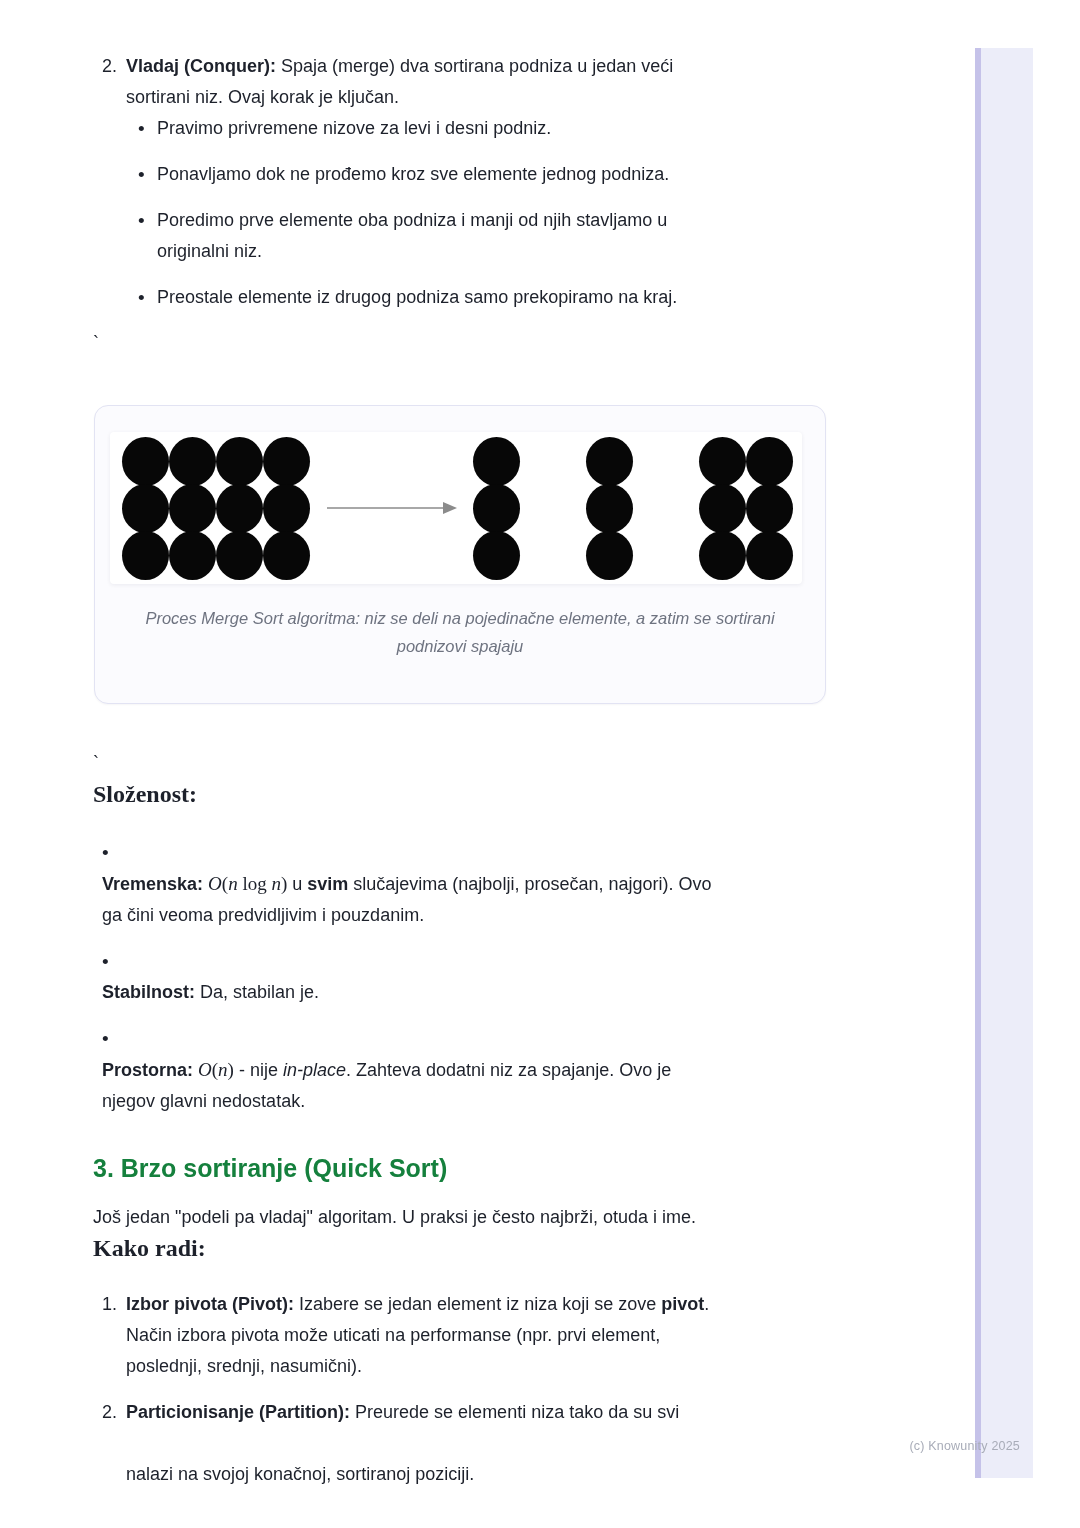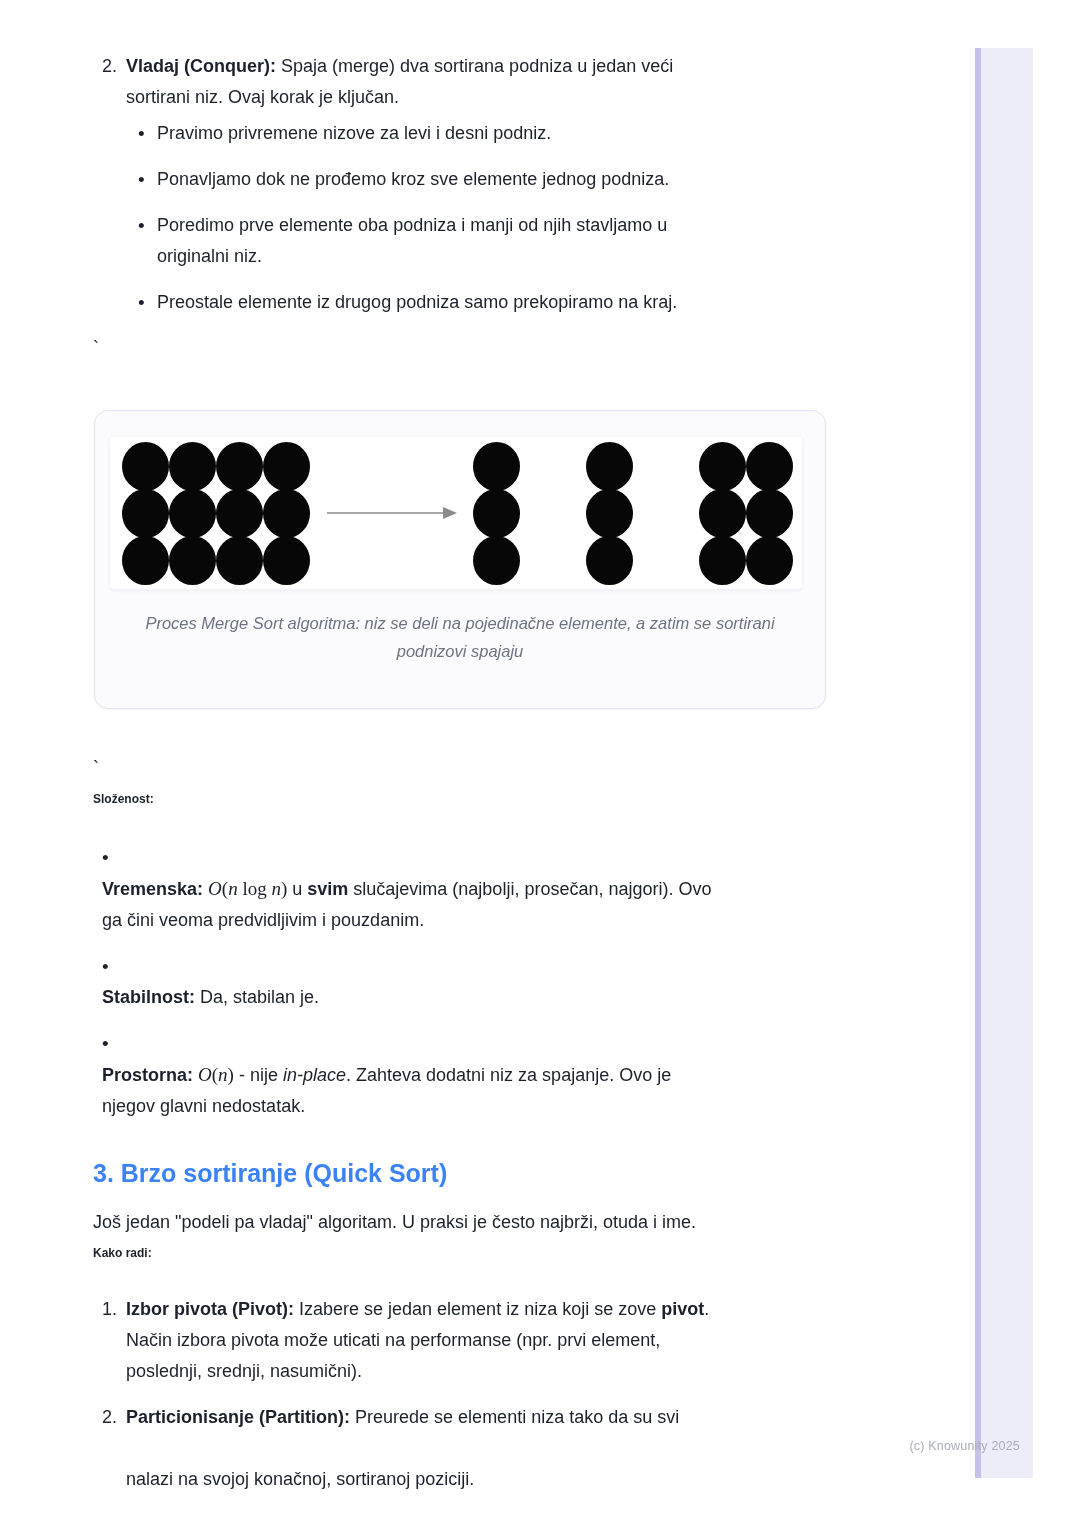--- a/index.html
+++ b/index.html
@@ -42,21 +42,21 @@
   .mi{font-style:italic;}
   
   .olitem{display:flex;align-items:flex-start;}
   .olitem .num{flex:none;width:24px;margin-left:9px;}
   .olitem .li-body{flex:1 1 auto;min-width:0;}
   
   .ulitem{display:flex;align-items:flex-start;margin-bottom:15px;}
   .ulitem:last-child{margin-bottom:0;}
   .ulitem .bullet{flex:none;}
   .ulitem .bullet::before{content:"\2022";}
-  .ul-nested{margin-top:5px;}
+  .ul-nested{}
   .ul-nested .ulitem{padding-left:12px;}
   .ul-nested .bullet{width:19px;font-size:19px;}
   .ul-top{margin-top:27px;}
   .ul-top .ulitem{padding-left:9px;flex-direction:column;}
   .ul-top .bullet{width:23px;font-size:19px;}
   .tick{margin:0;}
   .tick-1{margin-top:15px;}
   .tick-2{margin-top:44px;}
   
   .card{
@@ -91,27 +91,28 @@
     font-style:italic;
     font-size:16.5px;
     line-height:28px;
     color:#6e7380;
   }
   h3.qs-heading{
     margin:33px 0 0 0;
     font-size:25px;
     line-height:36px;
     font-weight:600;
-    color:#3b82f6;
+    color:#15803d;
   }
   h4.subhead{
     margin:0;
-    font-size:12px;
+    font-size:24px;
     line-height:31px;
     font-weight:700;
+    font-family:Liberation Serif, serif;
   }
   .h4-slozenost{margin-top:35px;}
   .h4-kako{margin-top:29px;}
   .para{margin:16px 0 0 0;}
   .ol-quick{margin-top:25px;}
   .olitem + .olitem{margin-top:15px;}
 </style>
 </head>
 <body>
 

